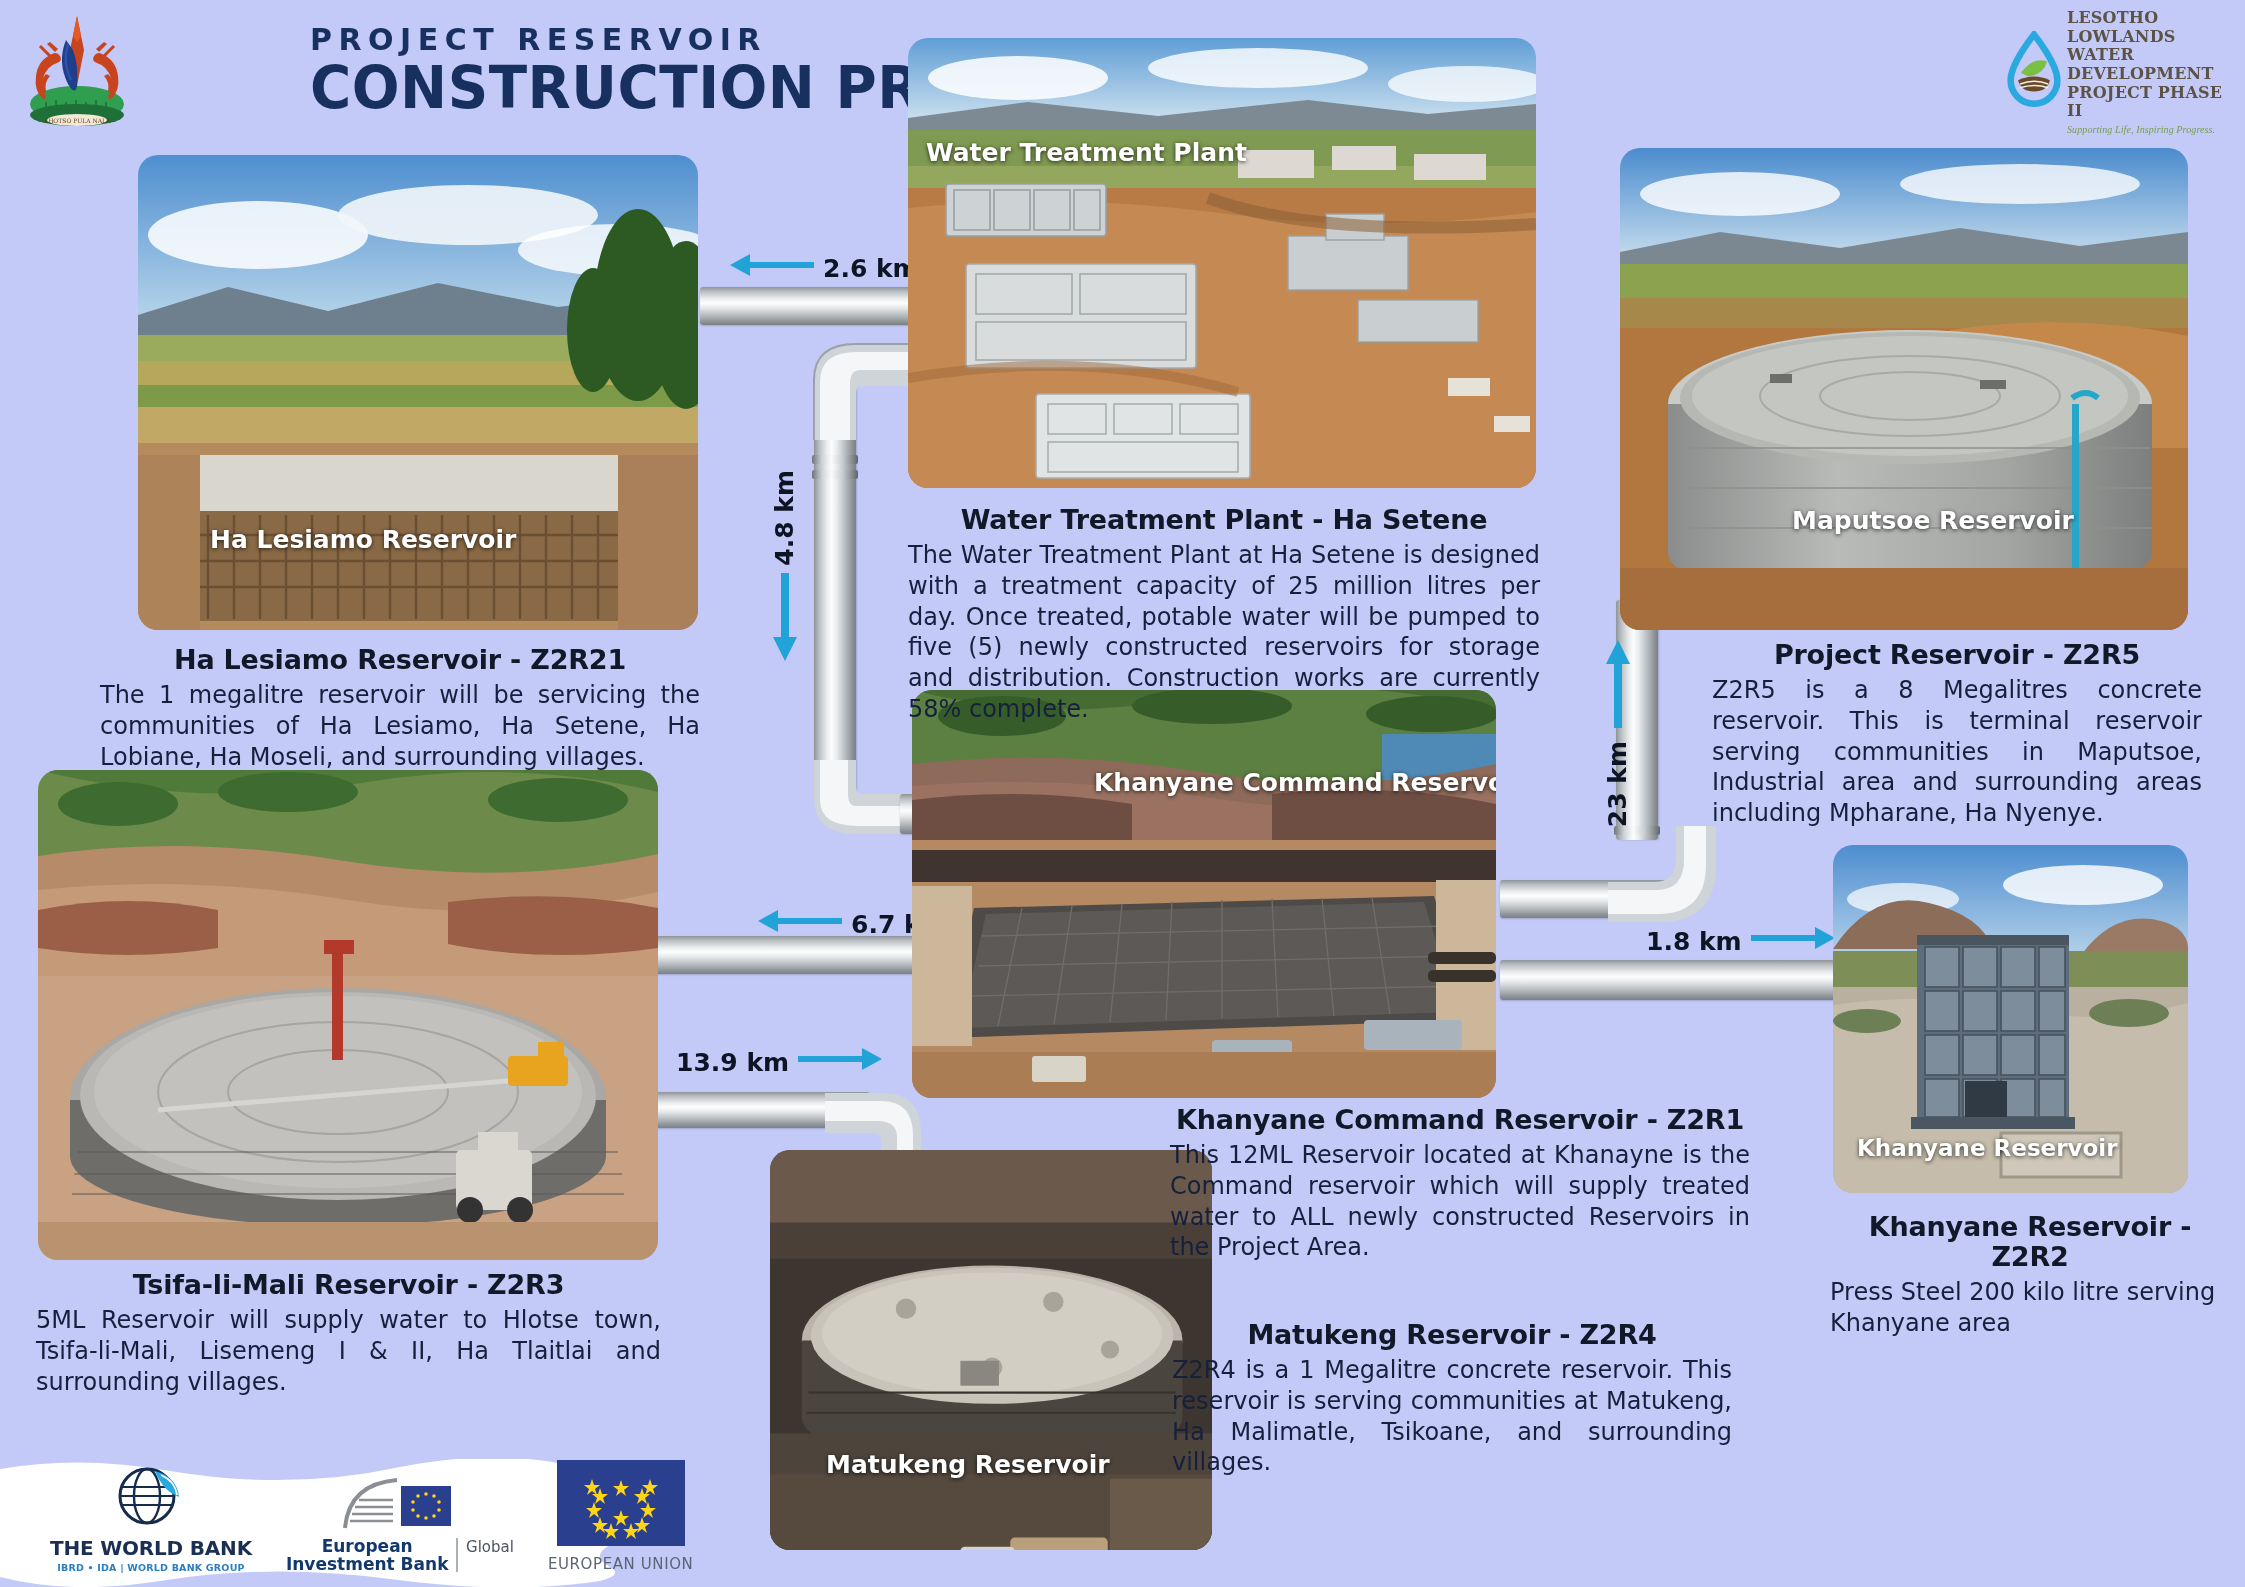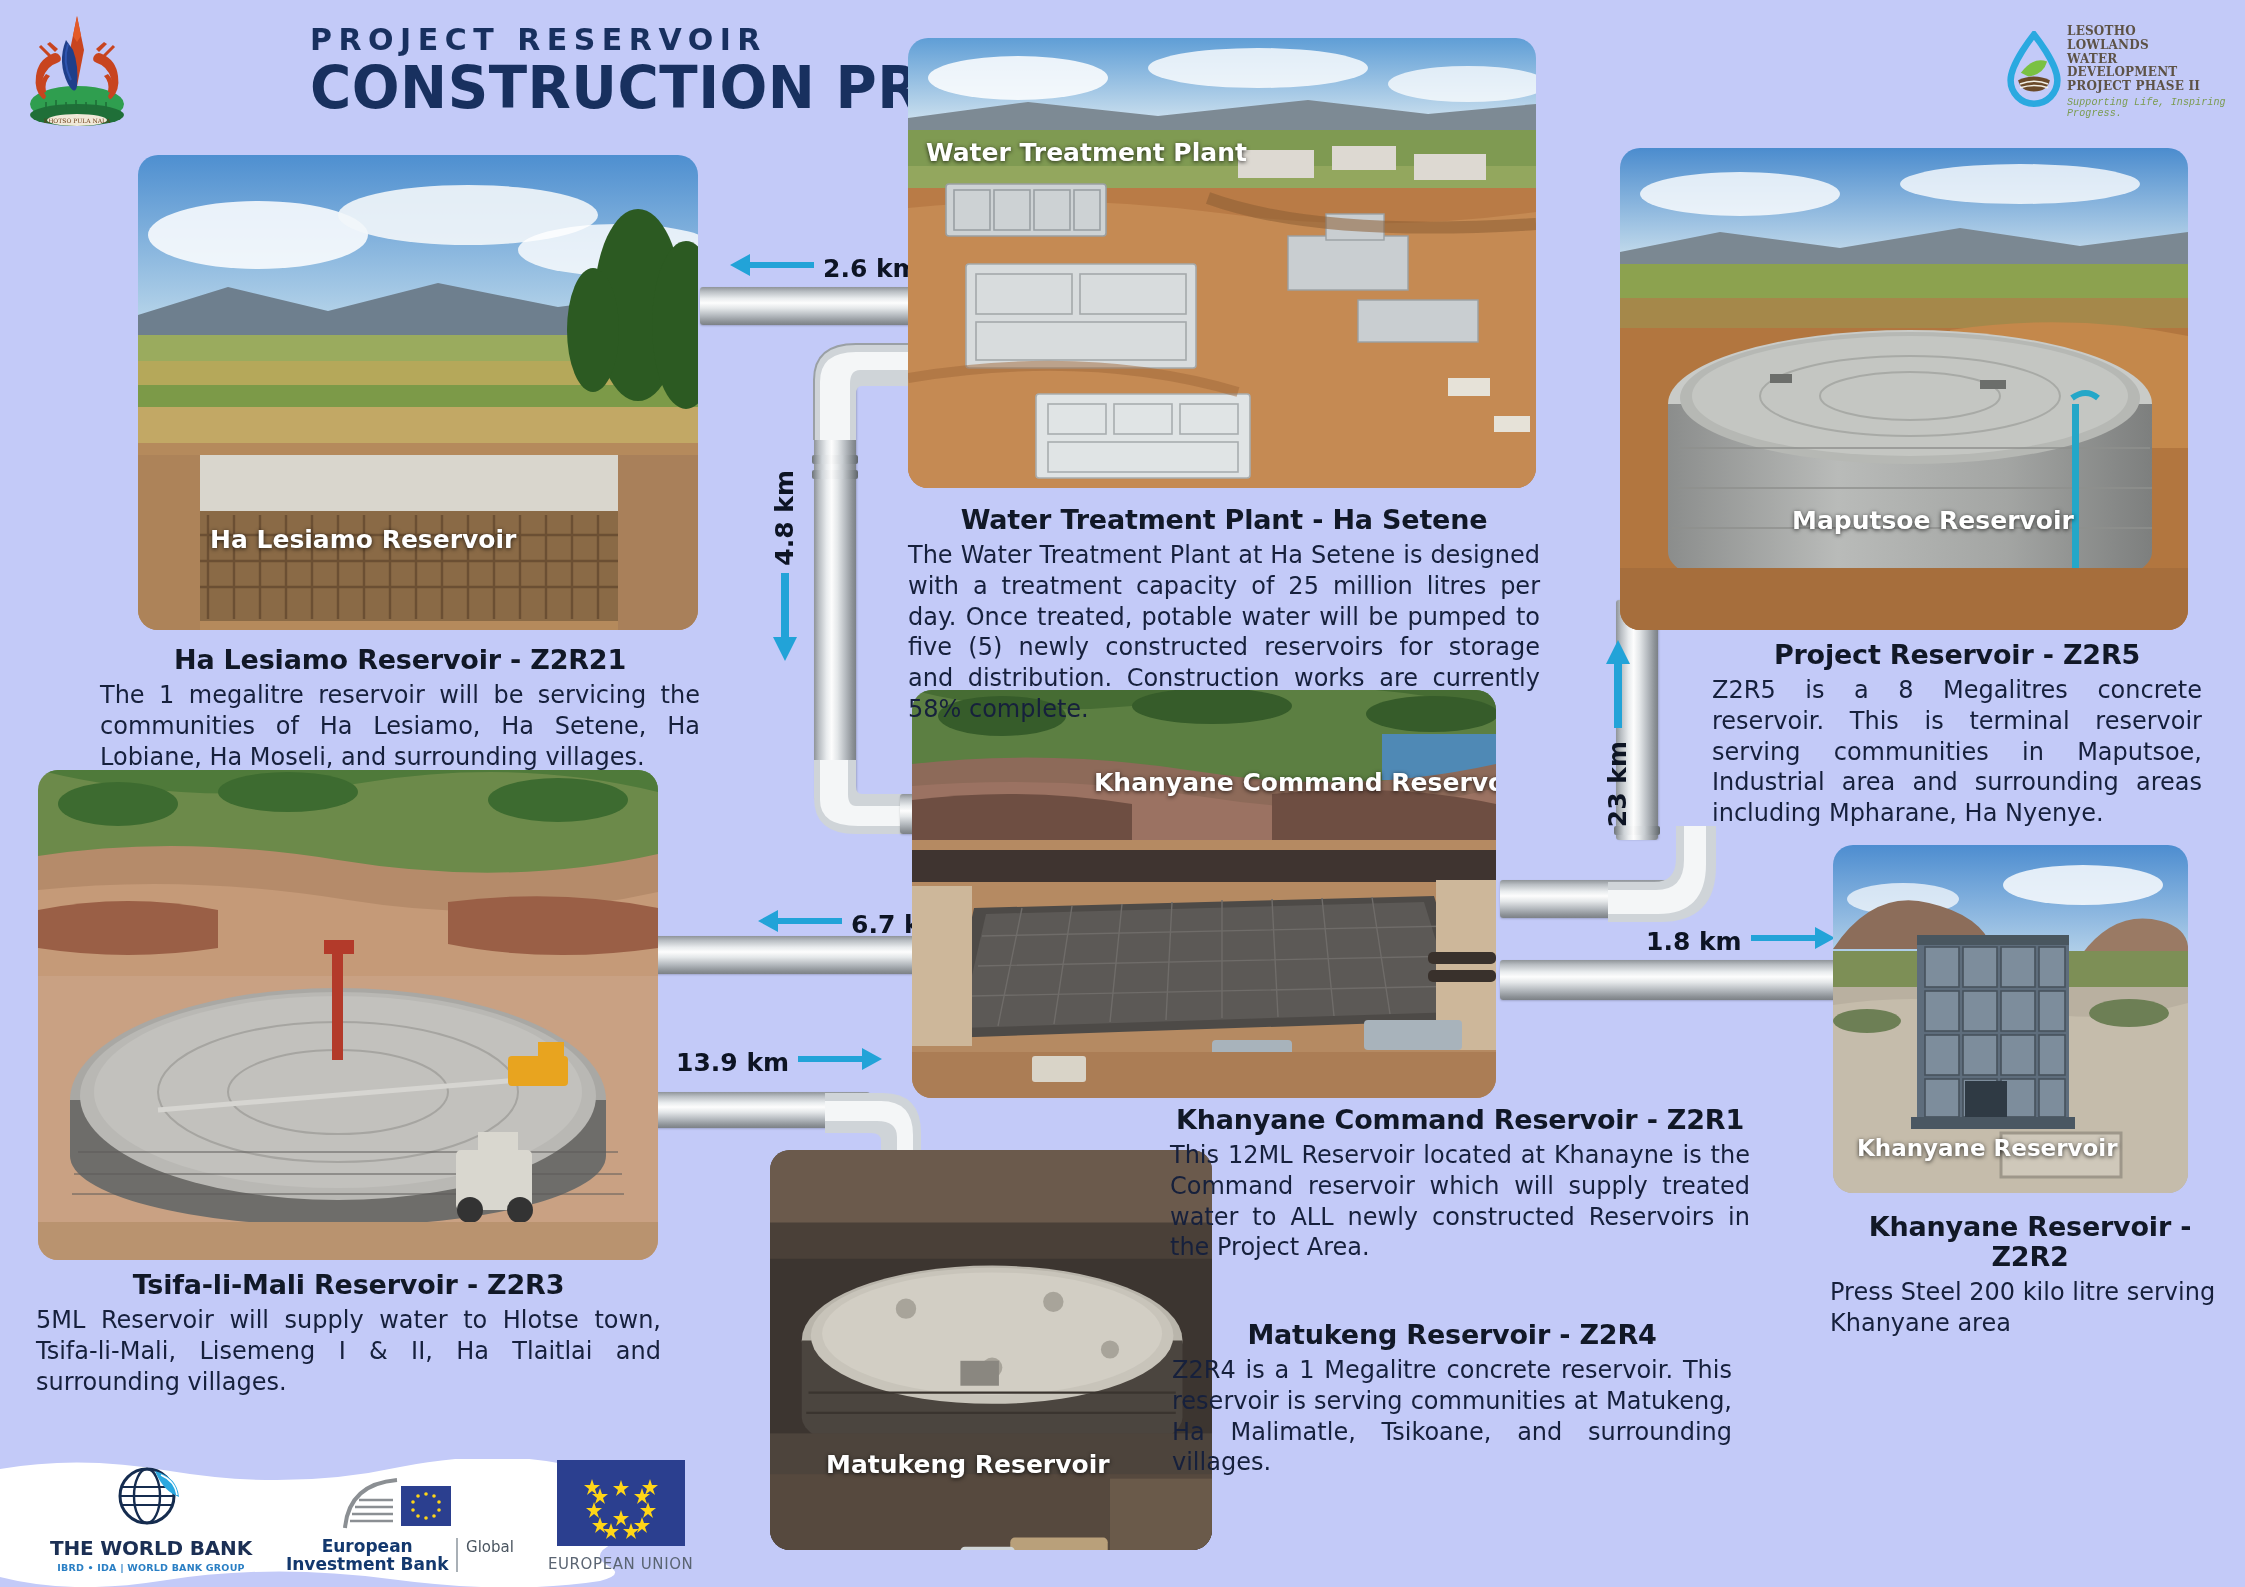--- a/index.html
+++ b/index.html
@@ -23,24 +23,24 @@
   .hdr .main {
     font-size:58px; font-weight:bold; letter-spacing:0.5px;
     color:#18305f; line-height:1.02; margin-top:2px;
     transform:scaleX(0.97); transform-origin:left center;
   }
   .brand { position:absolute; right:18px; top:8px; width:222px; height:128px; }
   .brand .bwrap { display:flex; align-items:center; height:100%; }
   .brand .btxt { margin-left:4px; }
   .brand .bline {
     font-family:"DejaVu Serif", serif; font-weight:bold;
-    font-size:12px; color:#5d5246; line-height:1.16; letter-spacing:.2px;
+    font-size:16px; color:#5d5246; line-height:1.16; letter-spacing:.2px;
   }
   .brand .btag {
-    font-family:Liberation Mono, monospace; font-size:10px; color:#7a9b4e;
+    font-family:Liberation Serif, serif; font-size:10px; color:#7a9b4e;
     margin-top:3px; font-style:italic; letter-spacing:.1px;
   }
 
   
   .card { position:absolute; border-radius:20px; overflow:hidden; }
   .card .ph { position:absolute; inset:0; }
   .card .olabel {
     position:absolute; color:#ffffff; font-weight:bold; font-size:25px;
     text-shadow:0 1px 4px rgba(0,0,0,.75);
     font-family:"DejaVu Sans", sans-serif; white-space:nowrap;

